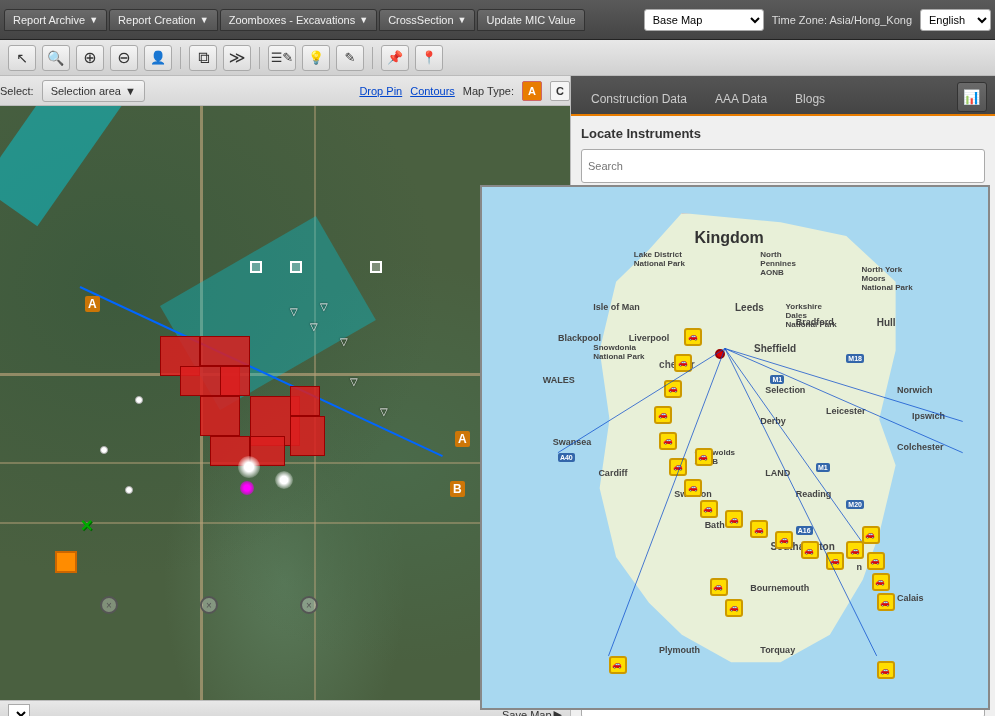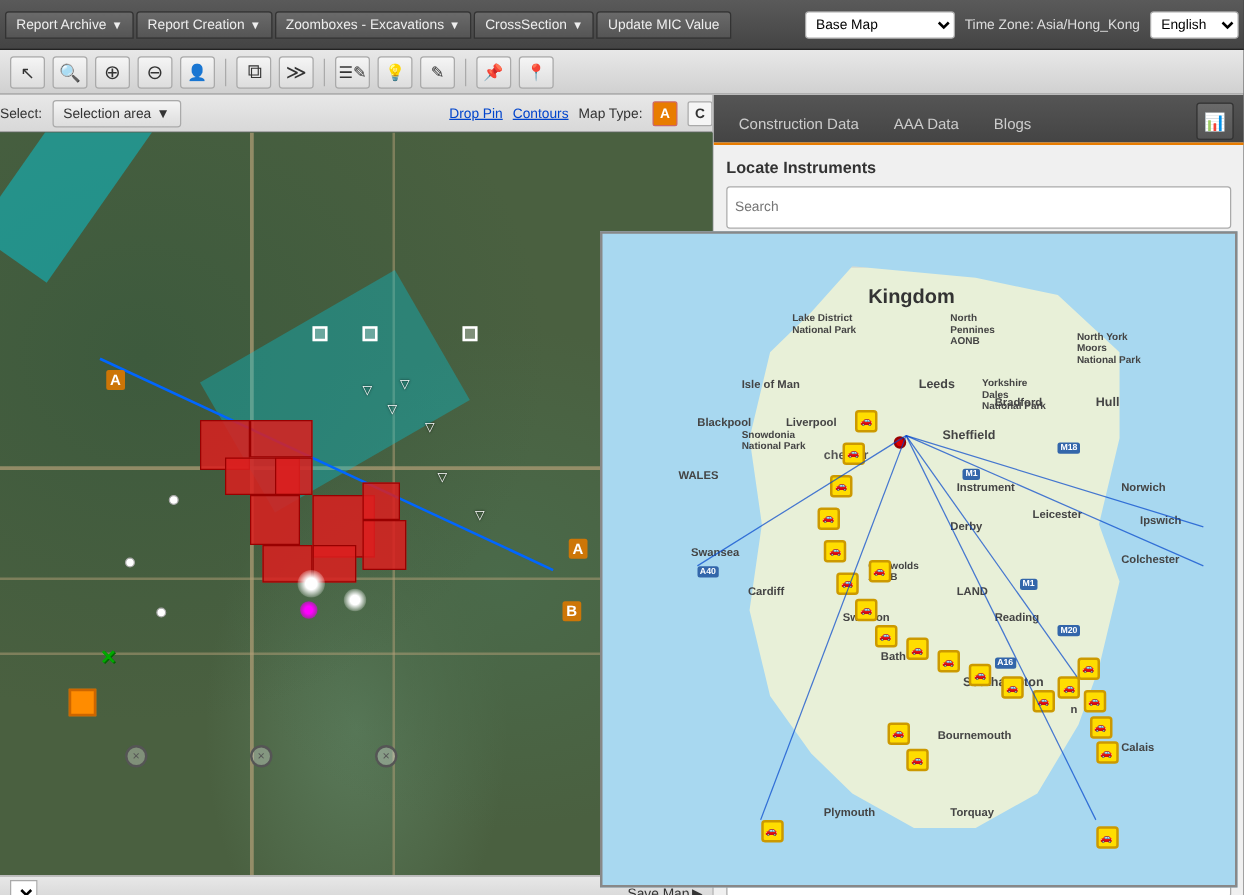--- a/index.html
+++ b/index.html
@@ -388,21 +388,21 @@
     <div class="uk-map-label" style="top:22%;left:60%;font-size:8px;">Yorkshire<br>Dales<br>National Park</div>
     <div class="uk-map-label" style="top:22%;left:22%;font-size:9px;">Isle of Man</div>
     <div class="uk-map-label" style="top:28%;left:15%;font-size:9px;">Blackpool</div>
     <div class="uk-map-label" style="top:28%;left:29%;font-size:9px;">Liverpool</div>
     <div class="uk-map-label" style="top:22%;left:50%;font-size:10px;font-weight:bold;">Leeds</div>
     <div class="uk-map-label" style="top:25%;left:62%;font-size:9px;">Bradford</div>
     <div class="uk-map-label" style="top:25%;left:78%;font-size:10px;font-weight:bold;">Hull</div>
     <div class="uk-map-label" style="top:30%;left:50%;font-size:10px;font-weight:bold;margin-left:19px;">Sheffield</div>
     <div class="uk-map-label" style="top:33%;left:35%;font-size:10px;font-weight:bold;color:#555;">chester</div>
     <div class="uk-map-label" style="top:30%;left:22%;font-size:8px;">Snowdonia<br>National Park</div>
-    <div class="uk-map-label" style="top:38%;left:56%;font-size:9px;">Instrument</div>
+    <div class="uk-map-label" style="top:38%;left:56%;font-size:9px;">Selection</div>
     <div class="uk-map-label" style="top:44%;left:55%;font-size:9px;">Derby</div>
     <div class="uk-map-label" style="top:42%;left:68%;font-size:9px;">Leicester</div>
     <div class="uk-map-label" style="top:38%;left:82%;font-size:9px;">Norwich</div>
     <div class="uk-map-label" style="top:43%;left:85%;font-size:9px;">Ipswich</div>
     <div class="uk-map-label" style="top:49%;left:82%;font-size:9px;">Colchester</div>
     <div class="uk-map-label" style="top:36%;left:12%;font-size:9px;">WALES</div>
     <div class="uk-map-label" style="top:50%;left:42%;font-size:8px;">Cotswolds<br>AONB</div>
     <div class="uk-map-label" style="top:54%;left:56%;font-size:9px;font-weight:bold;">LAND</div>
     <div class="uk-map-label" style="top:48%;left:14%;font-size:9px;">Swansea</div>
     <div class="uk-map-label" style="top:54%;left:23%;font-size:9px;">Cardiff</div>

